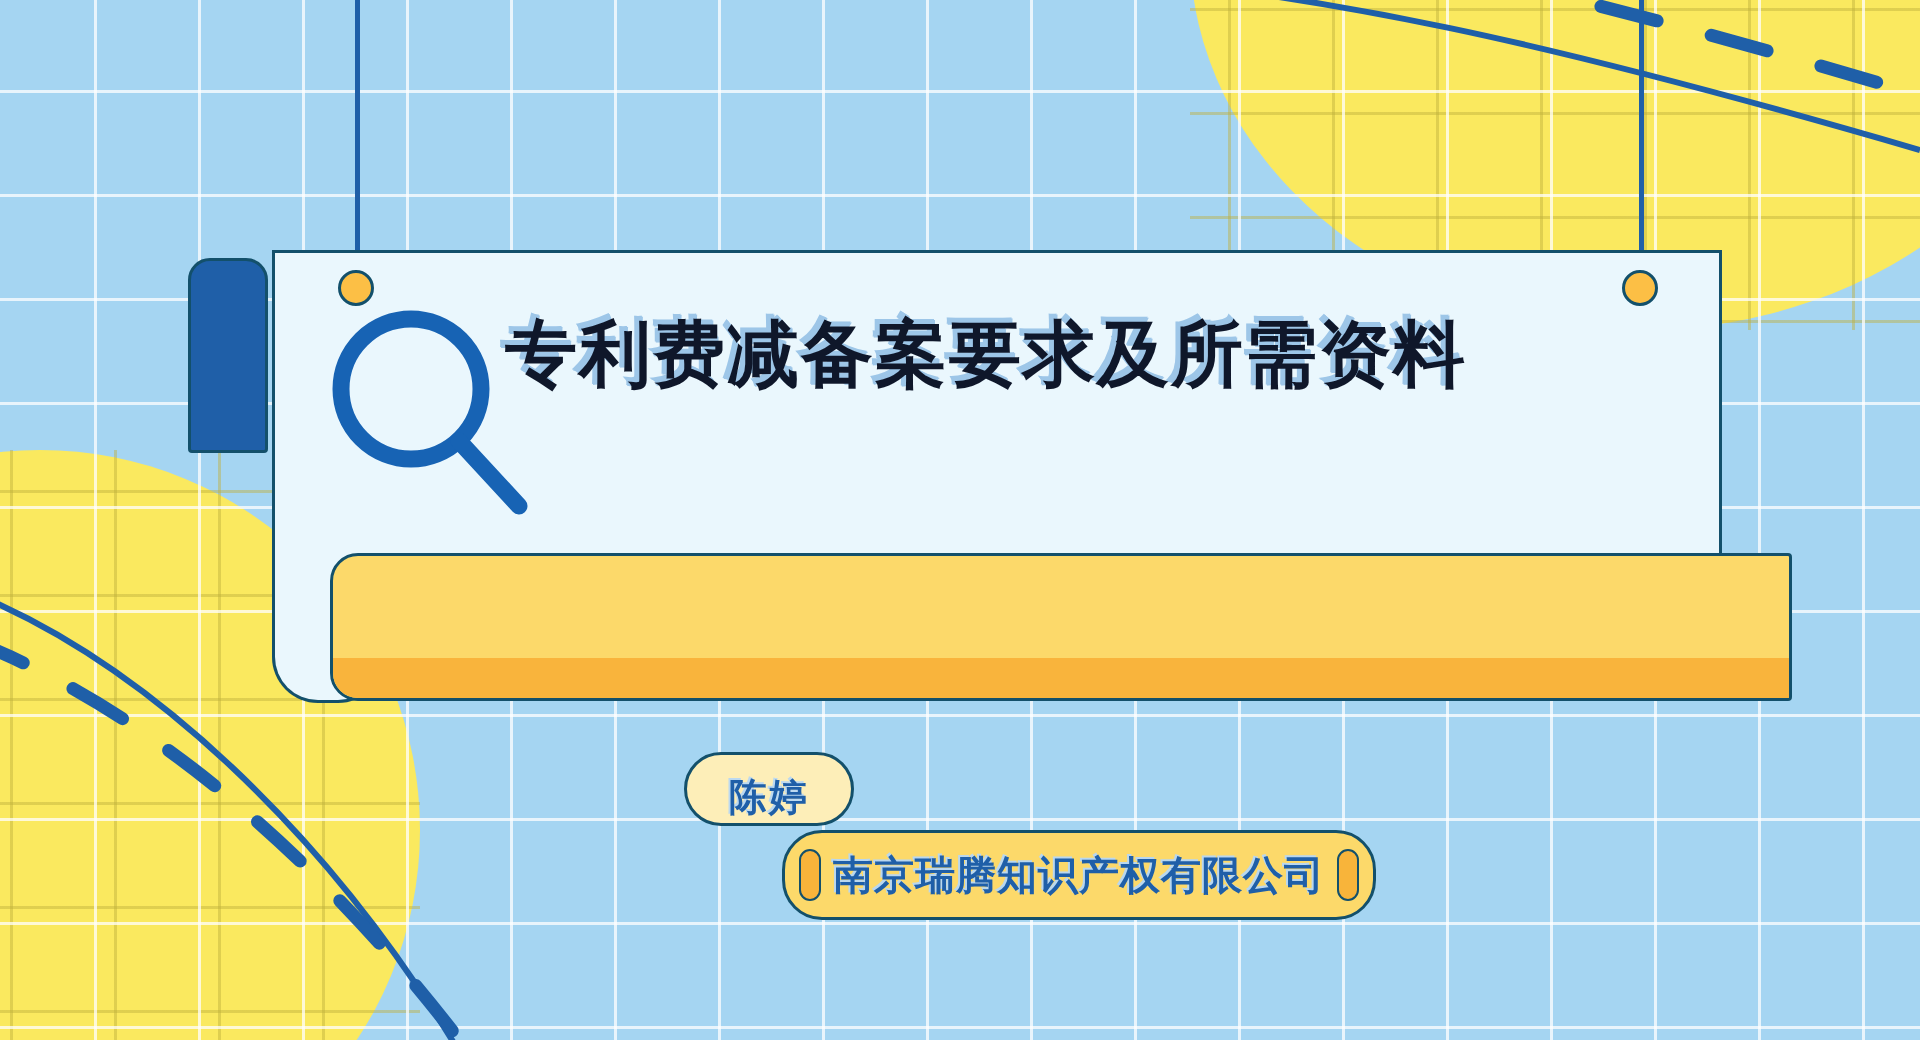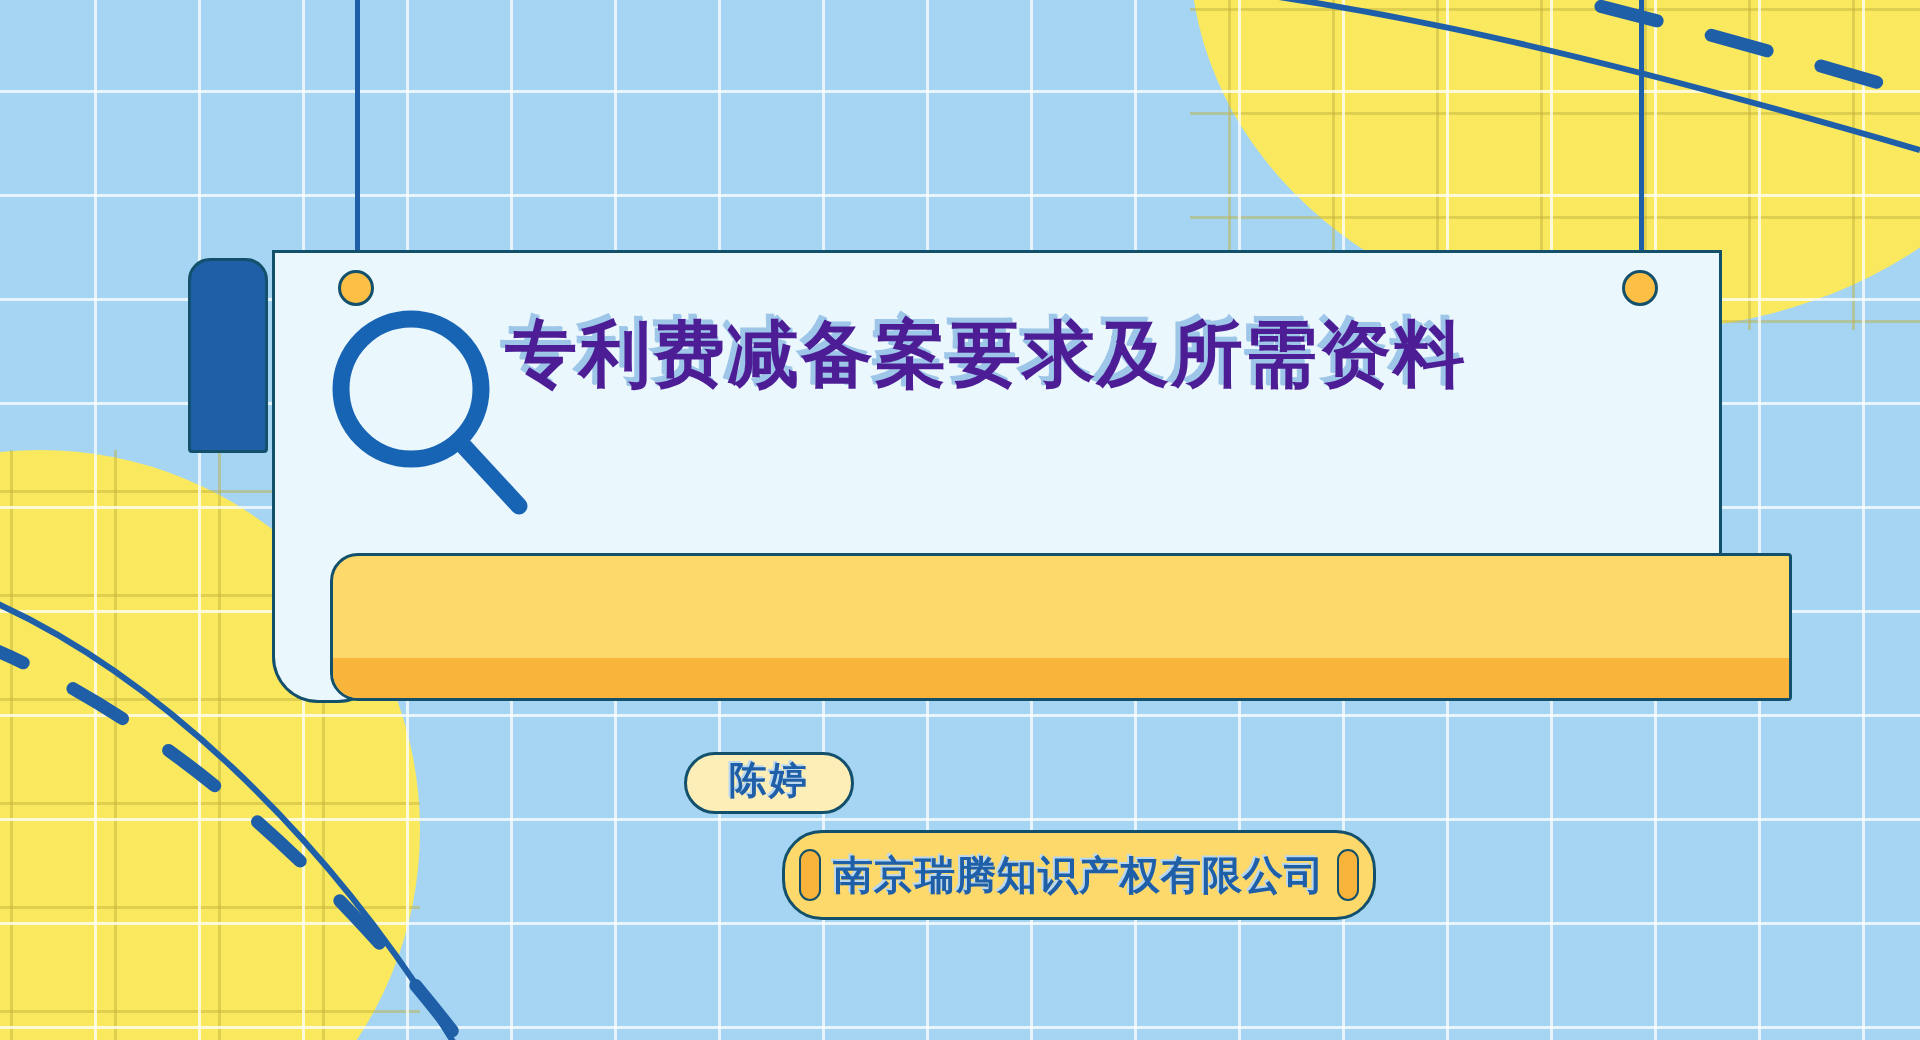--- a/index.html
+++ b/index.html
@@ -109,37 +109,37 @@
   
   #magnifier { position:absolute; left:320px; top:300px; }
 
   
   #title {
     position:absolute;
     left:505px; top:318px;
     font-size:72px;
     font-weight:bold;
     letter-spacing:2px;
-    color:#4c1d95;
+    color:#0f172a;
     text-shadow:
       -5px -5px 0 #9dc6e8,
       -4px -4px 0 #9dc6e8;
     white-space:nowrap;
     line-height:1;
   }
 
   
   #author-pill {
     position:absolute;
     left:684px; top:752px;
-    min-width:170px; height:62px;
+    min-width:170px; height:74px;
     background:#fdeeb8;
     border:3px solid #13506b;
     border-radius:38px;
-    display:flex; align-items:flex-start; justify-content:center;
+    display:flex; align-items:flex-end; justify-content:center;
     padding:0 30px;
   }
   #author-pill .txt {
     font-size:38px; font-weight:bold;
     color:#1f5fa8;
     letter-spacing:2px;
     text-shadow:-2px -2px 0 #bcd9f0;
   }
 
   

